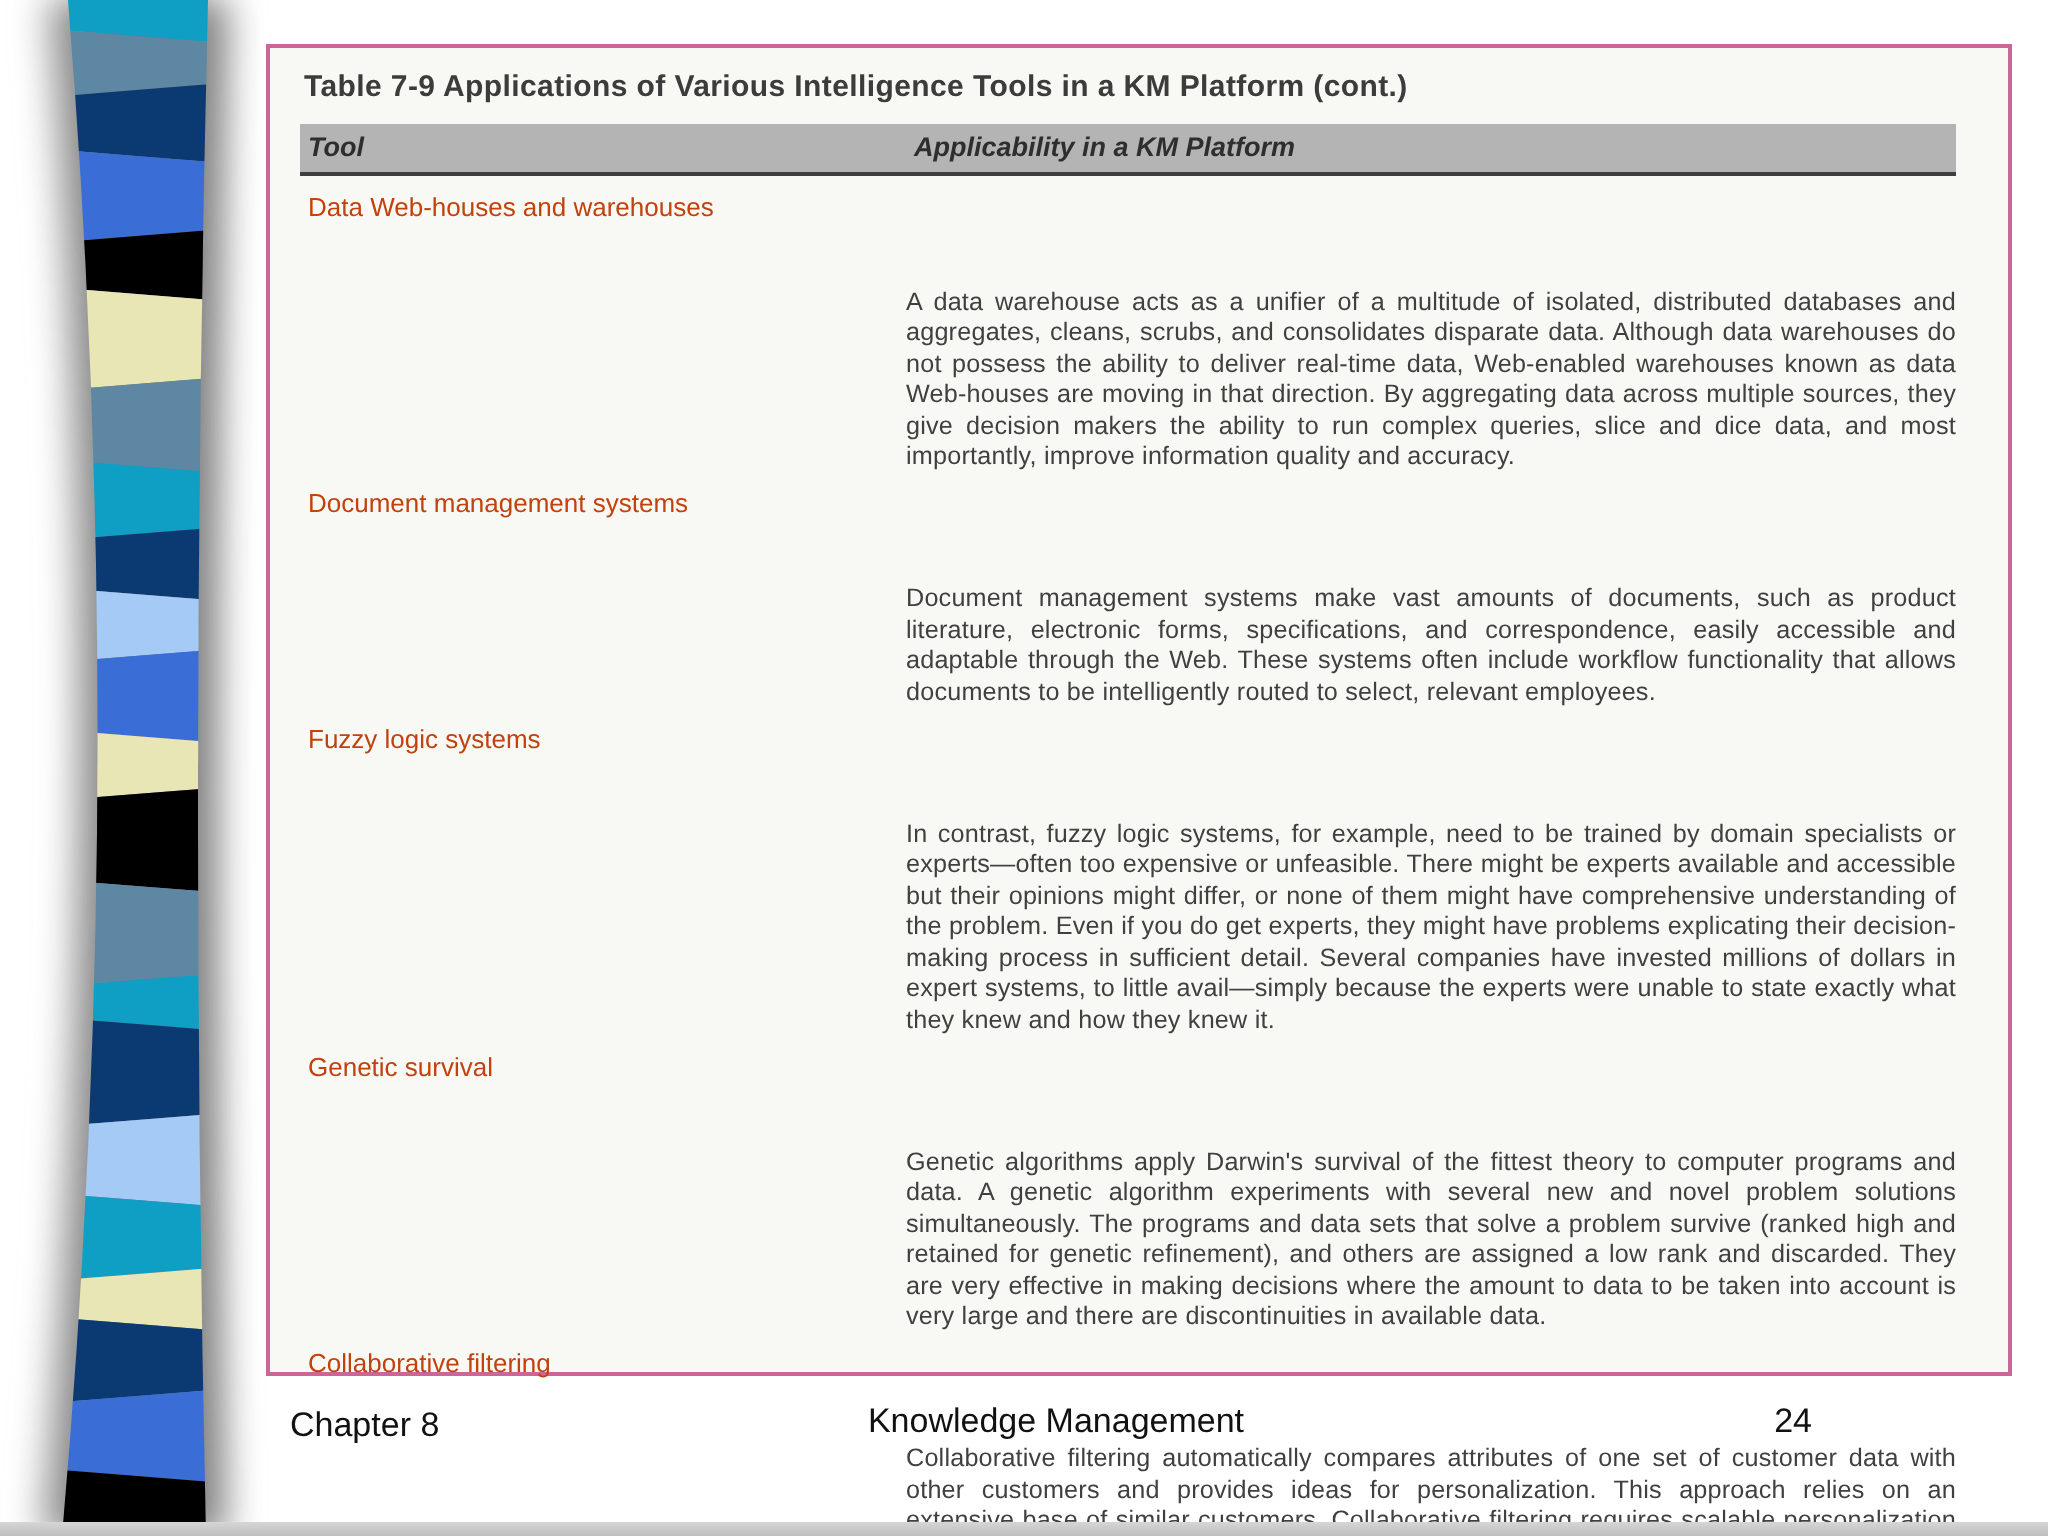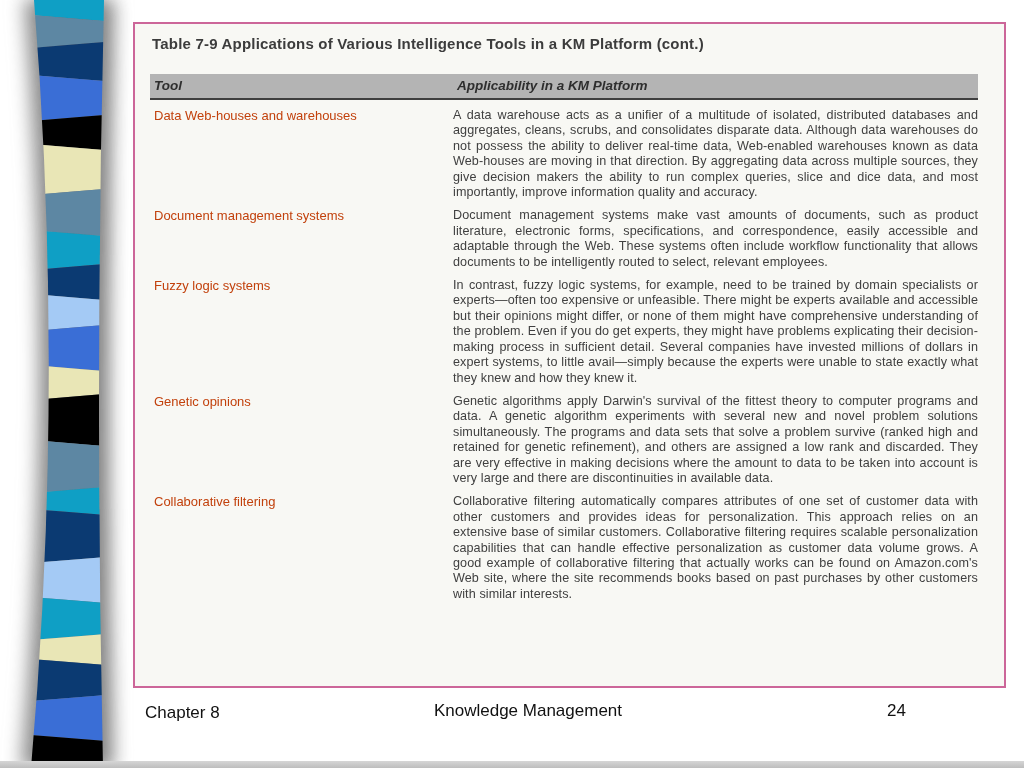--- a/index.html
+++ b/index.html
@@ -16,40 +16,40 @@
     filter:drop-shadow(10px 0 9px rgba(110,110,110,.75)) drop-shadow(-10px 0 9px rgba(110,110,110,.75));
   }
   
   #table-box{
     position:absolute;left:133px;top:22px;width:873px;height:666px;
     border:2px solid #cc6699;background:#f8f8f4;box-sizing:border-box;
     padding:9px 26px 0 15px;
   }
   .tbl-title{
     font-size:15px;font-weight:bold;color:#3c3c3c;letter-spacing:.2px;
-    margin:2px 0 22px 2px;
+    margin:2px 0 10px 2px;
   }
   .tbl-header{
     display:grid;grid-template-columns:303px 1fr;
     background:#b4b4b4;border-bottom:2px solid #3f3f3f;
     padding:4px 0 5px 4px;
   }
   .tbl-header span{
     font-size:13.5px;font-weight:bold;color:#2e2e2e;font-style:italic;
   }
   .tbl-row{
     display:grid;grid-template-columns:303px 1fr;
     padding-top:8px;
   }
   .tool-cell{
     font-size:13px;color:#c2410c;line-height:15.5px;padding-left:4px;padding-right:40px;
   }
   .desc-cell{
     font-size:12.6px;color:#404040;line-height:15.4px;
-    text-align:justify;letter-spacing:.1px;
+    text-align:justify;letter-spacing:.1px;margin-top:48px;
   }
   
   #footer{position:absolute;left:0;top:698px;width:944px;height:30px;color:#111;}
   #footer-left{position:absolute;left:145px;top:5px;font-size:17px;}
   #footer-center{position:absolute;left:328px;top:3px;width:400px;text-align:center;font-size:17px;}
   #footer-right{position:absolute;right:38px;top:3px;font-size:17px;text-align:right;}
   
   #bottom-strip{
     position:absolute;left:0;bottom:0;width:1024px;height:7px;
     background:linear-gradient(#d6d6d6,#bdbdbd);
@@ -104,21 +104,21 @@
   </div>
   <div class="tbl-row">
     <div class="tool-cell">Document management systems</div>
     <div class="desc-cell">Document management systems make vast amounts of documents, such as product literature, electronic forms, specifications, and correspondence, easily accessible and adaptable through the Web. These systems often include workflow functionality that allows documents to be intelligently routed to select, relevant employees.</div>
   </div>
   <div class="tbl-row">
     <div class="tool-cell">Fuzzy logic systems</div>
     <div class="desc-cell">In contrast, fuzzy logic systems, for example, need to be trained by domain specialists or experts—often too expensive or unfeasible. There might be experts available and accessible but their opinions might differ, or none of them might have comprehensive understanding of the problem. Even if you do get experts, they might have problems explicating their decision-making process in sufficient detail. Several companies have invested millions of dollars in expert systems, to little avail—simply because the experts were unable to state exactly what they knew and how they knew it.</div>
   </div>
   <div class="tbl-row">
-    <div class="tool-cell">Genetic opinions</div>
+    <div class="tool-cell">Genetic survival</div>
     <div class="desc-cell">Genetic algorithms apply Darwin's survival of the fittest theory to computer programs and data. A genetic algorithm experiments with several new and novel problem solutions simultaneously. The programs and data sets that solve a problem survive (ranked high and retained for genetic refinement), and others are assigned a low rank and discarded. They are very effective in making decisions where the amount to data to be taken into account is very large and there are discontinuities in available data.</div>
   </div>
   <div class="tbl-row">
     <div class="tool-cell">Collaborative filtering</div>
     <div class="desc-cell">Collaborative filtering automatically compares attributes of one set of customer data with other customers and provides ideas for personalization. This approach relies on an extensive base of similar customers. Collaborative filtering requires scalable personalization capabilities that can handle effective personalization as customer data volume grows. A good example of collaborative filtering that actually works can be found on Amazon.com's Web site, where the site recommends books based on past purchases by other customers with similar interests.</div>
   </div>
 </div>
 
 <div id="footer">
   <span id="footer-left">Chapter 8</span>

